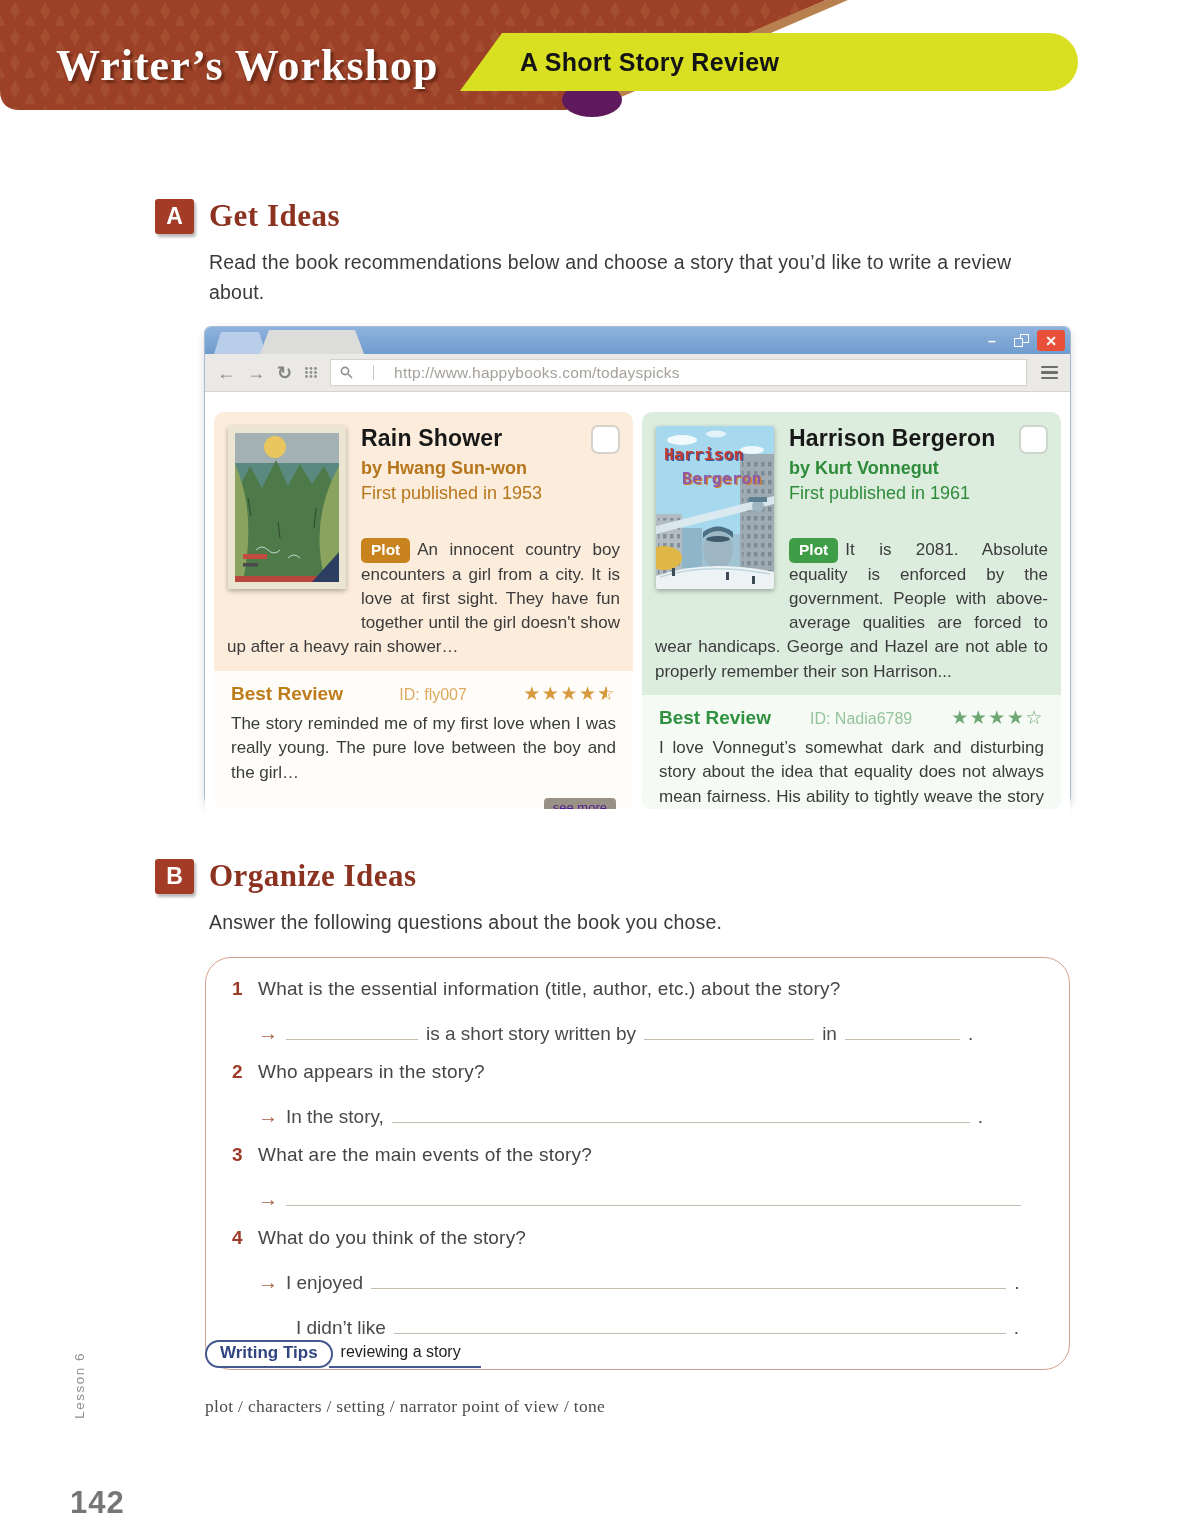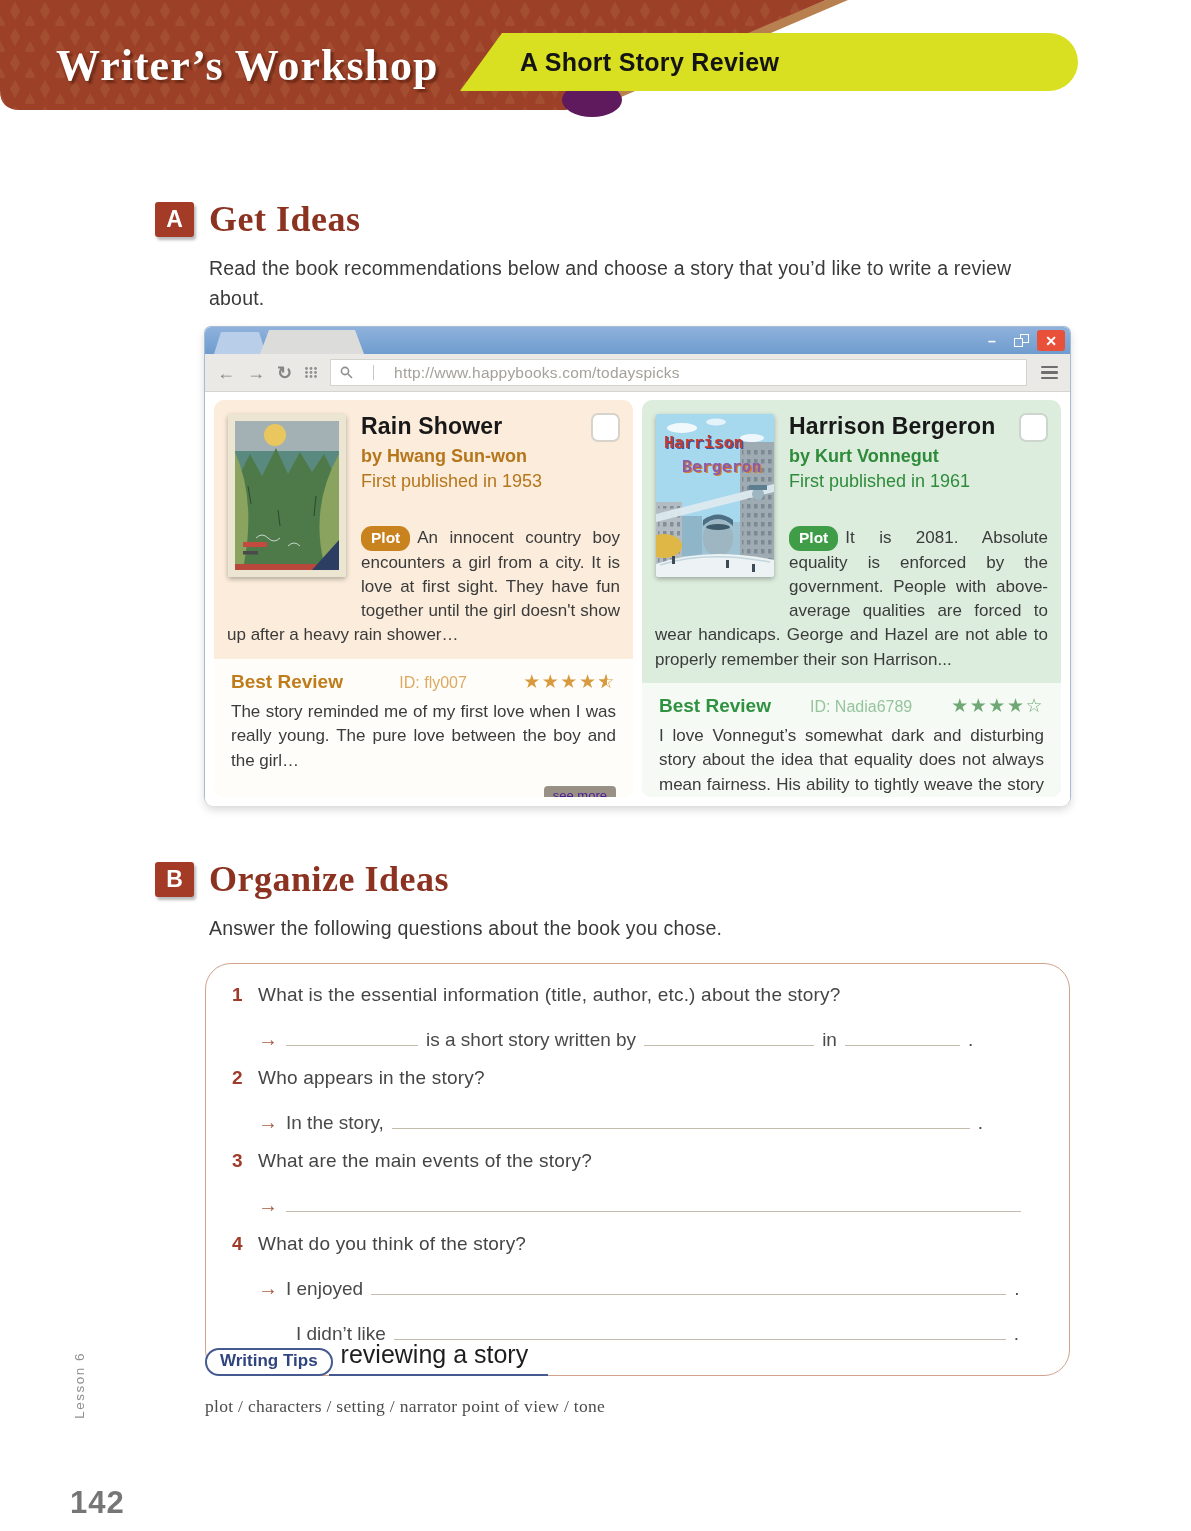--- a/index.html
+++ b/index.html
@@ -18,21 +18,21 @@
     font-size:25px;font-weight:800;color:#141414;letter-spacing:.3px;}
 
   
   .sec{position:absolute;left:155px;width:915px;}
   .secA{top:198px;}
   .secB{top:858px;}
   .sec-head{display:flex;align-items:center;gap:15px;}
   .badge{width:39px;height:35px;background:#a33b27;color:#fff;font-weight:700;font-size:23px;
     display:flex;align-items:center;justify-content:center;border-radius:3px;
     box-shadow:2px 3px 3px rgba(0,0,0,.28);}
-  .sec-title{font-family:"Liberation Serif",serif;font-weight:700;font-size:36px;color:#8b3221;letter-spacing:.5px;}
+  .sec-title{font-family:"Liberation Serif",serif;font-weight:700;font-size:31px;color:#8b3221;letter-spacing:.5px;}
   .instr{margin:13px 0 0 54px;font-size:19.5px;color:#3a3a3a;letter-spacing:.2px;line-height:1.55;width:850px;}
 
   
   .browser{position:absolute;left:205px;top:327px;width:865px;height:478px;background:#fff;
     border-radius:6px 6px 8px 8px;box-shadow:0 0 0 1px #a6bcd4,0 4px 10px rgba(0,0,0,.18);}
   .titlebar{height:27px;background:linear-gradient(#8fb2dc,#6f9cce);border-radius:6px 6px 0 0;position:relative;}
   .tab{position:absolute;bottom:0;}
   .tab1{left:9px;width:52px;height:22px;background:#b9cfe9;
     clip-path:polygon(7px 0,calc(100% - 7px) 0,100% 100%,0 100%);}
   .tab2{left:55px;width:104px;height:24px;background:#dcdcda;
@@ -48,37 +48,37 @@
     padding:0 12px;border-bottom:1px solid #d6d4d0;}
   .nav{color:#858585;font-size:18px;font-weight:700;line-height:1;cursor:default;}
   .urlbar{flex:1;height:25px;background:#fff;border:1px solid #d4d2cd;display:flex;
     align-items:center;gap:20px;padding:0 9px;}
   .divider{width:1px;height:15px;background:#c9c6c0;}
   .url-text{font-size:15.5px;color:#a5a19a;letter-spacing:.2px;white-space:nowrap;}
   .burger{width:17px;display:flex;flex-direction:column;gap:3px;margin-left:2px;}
   .burger i{height:2.5px;background:#6e6e6e;border-radius:1px;}
 
   .content{height:414px;box-sizing:border-box;padding:8px 9px 9px;display:flex;gap:9px;
-    background:#fff;border-radius:0 0 8px 8px;}
+    background:#fff;border-radius:0 0 8px 8px;margin-top:12px;}
   .card{flex:1;border-radius:10px;padding:13px 13px 11px;display:flex;flex-direction:column;
     overflow:hidden;box-sizing:border-box;}
   .peach{background:#fbecdb;}
   .green{background:#dcedde;}
   .cover{float:left;width:118px;height:163px;margin:1px 15px 38px 1px;border-radius:2px;
     box-shadow:0 2px 5px rgba(0,0,0,.3);}
   .t-row{display:flex;align-items:flex-start;gap:8px;}
   .b-title{flex:1;margin:0;font-size:23px;font-weight:700;color:#181818;letter-spacing:.2px;}
   .checkbox{width:25px;height:25px;background:#fff;border:2px solid #d8d3ca;border-radius:7px;flex:none;}
   .green .checkbox{border-color:#ccd6cc;}
   .author{font-weight:700;font-size:18px;margin-top:4px;}
   .pub{font-size:18px;margin-top:4px;}
   .peach .author,.peach .pub{color:#b5761c;}
   .green .author,.green .pub{color:#2e8b3a;}
   .plot{margin:34px 0 0;font-size:17px;line-height:1.42;text-align:justify;color:#3b3b3b;}
-  .pill{display:inline-block;padding:1px 10px 2px;border-radius:11px;color:#fff;font-weight:700;
+  .pill{display:inline-block;padding:1px 10px 2px;border-radius:5px;color:#fff;font-weight:700;
     font-size:15.5px;margin-right:7px;}
   .peach .pill{background:#c8821e;}
   .green .pill{background:#3f9c47;}
   .review{background:#fffdf9;margin:11px -13px 0;padding:11px 17px 9px;flex:1;display:flex;flex-direction:column;}
   .green .review{background:#f5faf5;}
   .r-head{display:flex;align-items:baseline;justify-content:space-between;}
   .r-title{font-size:19px;font-weight:700;}
   .peach .r-title{color:#bf7c1b;}
   .green .r-title{color:#2f9240;}
   .r-id{font-size:16px;}
@@ -105,21 +105,21 @@
   .ans.noarrow{margin-left:64px;}
   .arrow{color:#a85a3f;font-size:20px;}
   .blank{display:inline-block;border-bottom:1.5px solid #c6bcae;height:22px;}
   .b1a{width:132px;}.b1b{width:170px;}.b1c{width:115px;}
   .b2{width:578px;}.b3{width:735px;}.b4a{width:635px;}.b4b{width:612px;}
 
   
   .tips-row{position:absolute;left:205px;top:1340px;display:flex;align-items:flex-end;}
   .tips-label{border:2.5px solid #44598f;border-radius:14px;padding:1px 13px 3px;
     font-size:17px;font-weight:700;color:#30457f;background:#fff;position:relative;z-index:1;}
-  .tips-topic{border-bottom:2.5px solid #44598f;padding:0 20px 5px 12px;font-size:25px;color:#1e1e1e;margin-left:-4px;}
+  .tips-topic{border-bottom:2.5px solid #44598f;padding:0 20px 5px 12px;font-size:16px;color:#1e1e1e;margin-left:-4px;}
   .keywords{position:absolute;left:205px;top:1378px;font-family:"Liberation Serif",serif;
     font-size:17.5px;color:#4c4c4c;letter-spacing:.3px;}
   .lesson{position:absolute;left:72px;top:1352px;writing-mode:vertical-rl;transform:rotate(180deg);
     font-size:13.5px;color:#8f8f8f;letter-spacing:1.5px;}
   .pagenum{position:absolute;left:70px;top:1485px;font-size:31px;font-weight:700;color:#767676;letter-spacing:1px;}
 </style>
 </head>
 <body>
 
 <div>

